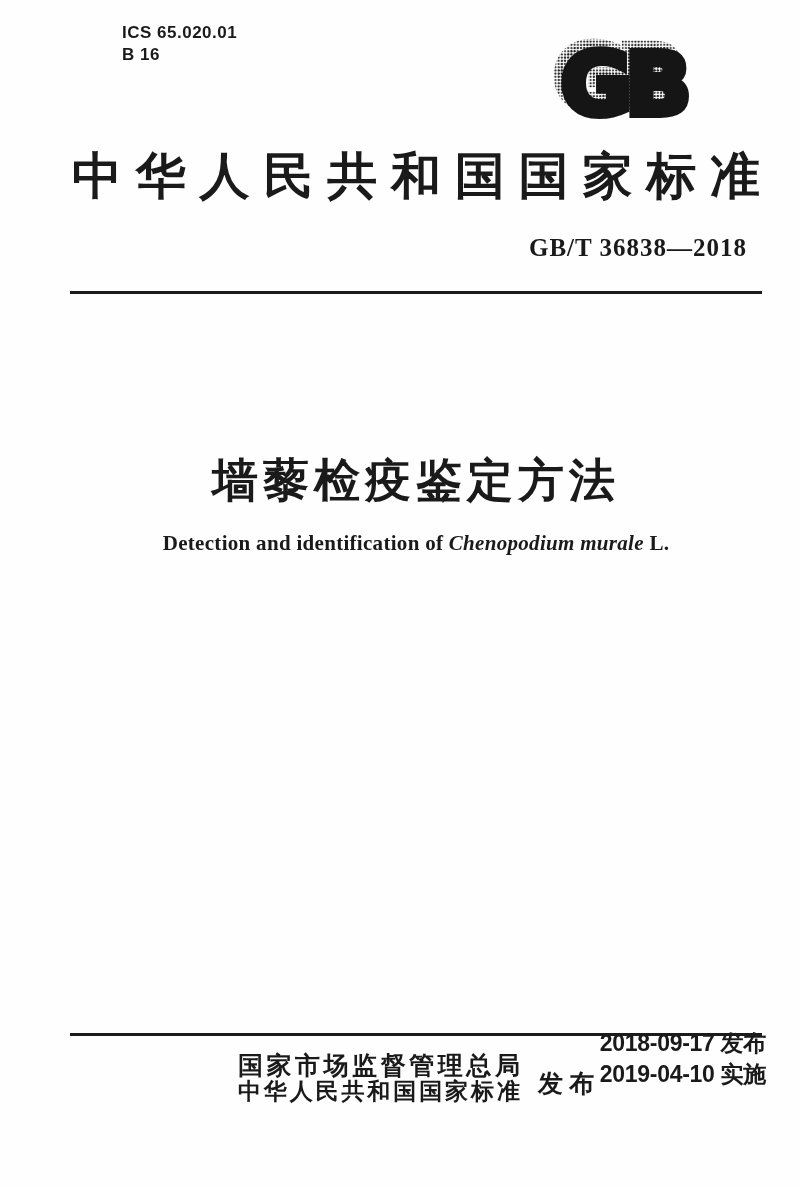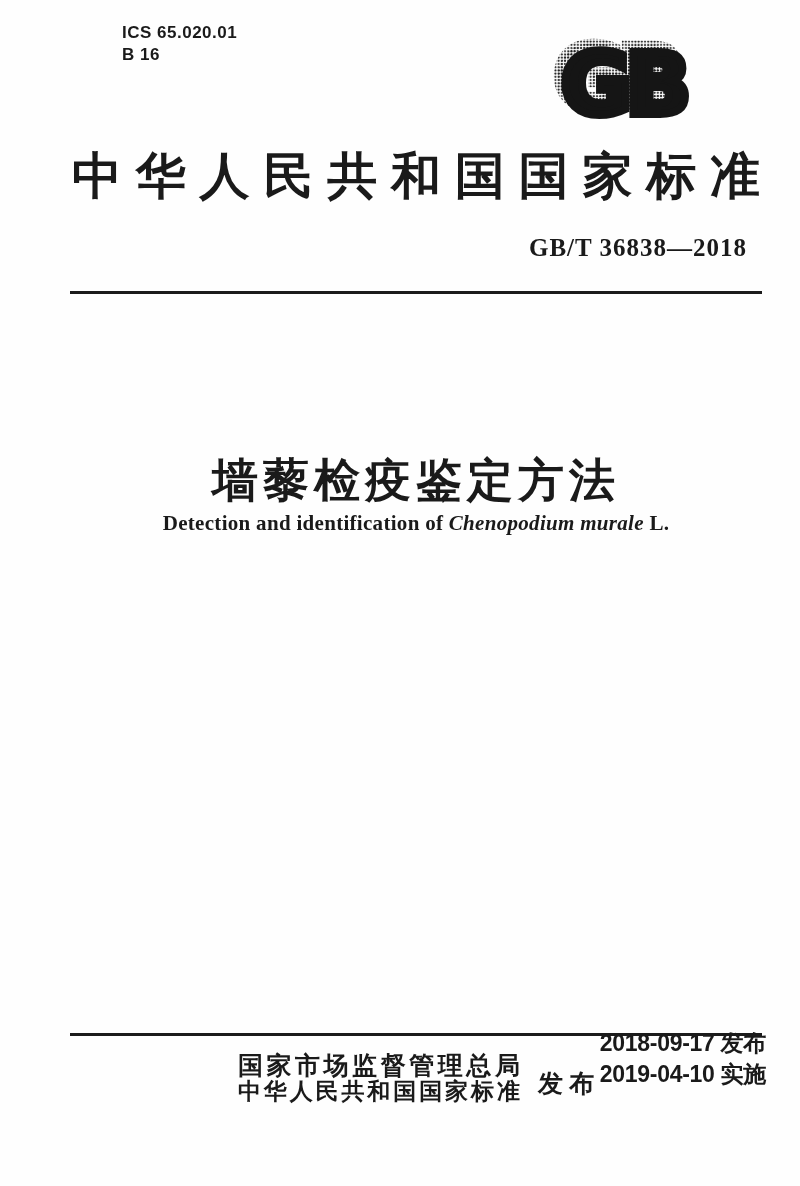--- a/index.html
+++ b/index.html
@@ -44,21 +44,21 @@
   .rule-bottom { left: 70px; top: 1033px; width: 692px; height: 3px; }
   
   .main-title {
     position: absolute; left: 72px; top: 450px; width: 688px;
     text-align: center;
     font-family: "Liberation Sans", sans-serif;
     font-weight: bold; font-size: 46px; letter-spacing: 5px;
   }
   
   .eng-title {
-    position: absolute; left: 72px; top: 511px; width: 688px;
+    position: absolute; left: 72px; top: 531px; width: 688px;
     text-align: center;
     font-family: "Liberation Serif", serif;
     font-weight: bold; font-size: 21px; letter-spacing: 0.3px;
   }
   .eng-title .species { font-style: italic; }
   
   .date-row {
     position: absolute; left: 74px; top: 1028px; width: 692px;
     display: flex; justify-content: space-between; align-items: flex-end;
     font-family: "Liberation Sans", sans-serif;

